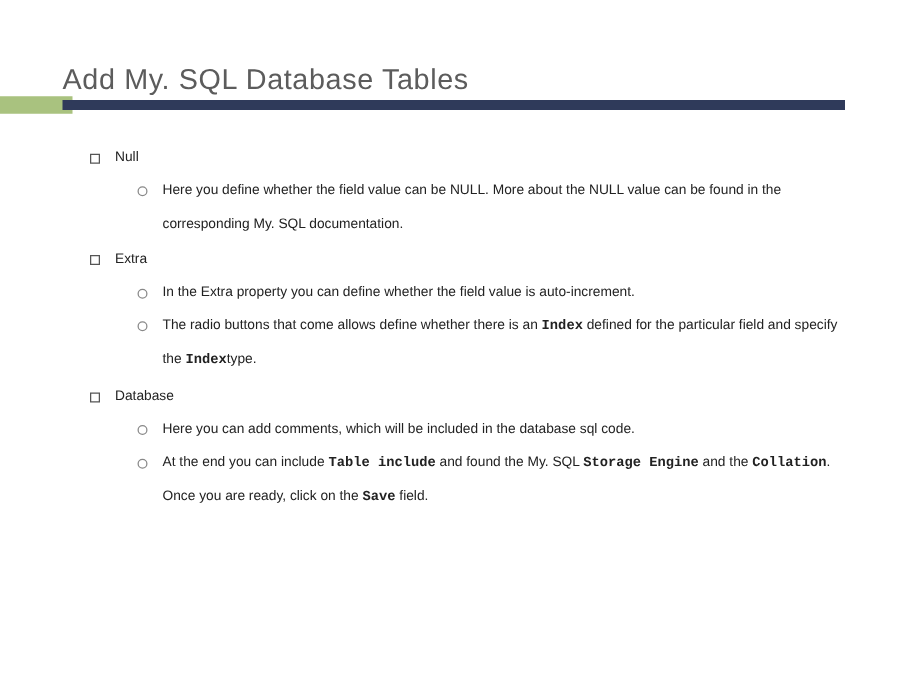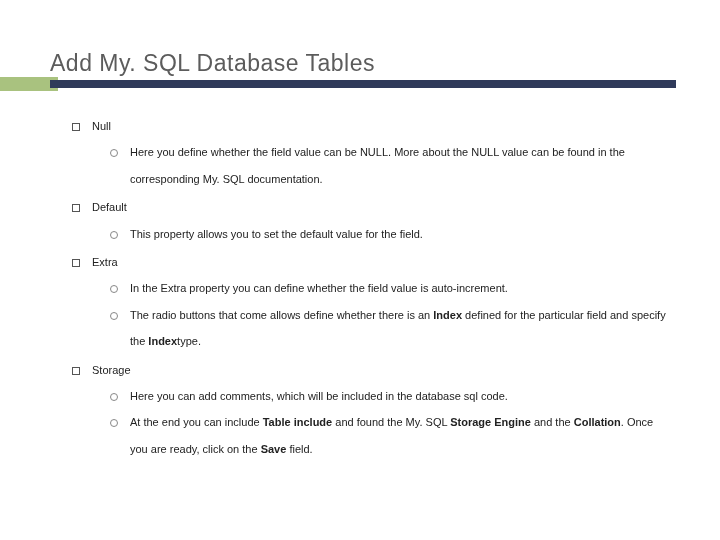--- a/index.html
+++ b/index.html
@@ -84,42 +84,39 @@
     content: "";
     position: absolute;
     left: 0;
     top: 10px;
     width: 6px;
     height: 6px;
     border: 1px solid #888;
     border-radius: 50%;
     background: transparent;
   }
-  .bold { font-weight: 700; }
+  .bold { font-weight: 700; font-family: Liberation Mono, monospace; }
 </style>
 </head>
 <body>
 
 <div class="slide">
   <h1 class="title">Add My. SQL Database Tables</h1>
   <div class="rule-wrap">
     <div class="rule-accent"></div>
     <div class="rule-main"></div>
   </div>
   <div class="content">
     <ul class="lvl1" id="sections">
         <li><span class="lvl1-label">Null</span><ul class="lvl2">
             <li><span>Here you define whether the field value can be NULL. More about the NULL value can be found in the corresponding My. SQL documentation.</span></li>
           </ul></li>
-        <li><span class="lvl1-label">Default</span><ul class="lvl2">
-            <li><span>This property allows you to set the default value for the field.</span></li>
-          </ul></li>
         <li><span class="lvl1-label">Extra</span><ul class="lvl2">
             <li><span>In the Extra property you can define whether the field value is auto-increment.</span></li>
             <li><span>The radio buttons that come allows define whether there is an </span><span class="bold">Index</span><span> defined for the particular field and specify the </span><span class="bold">Index</span><span>type.</span></li>
           </ul></li>
-        <li><span class="lvl1-label">Storage</span><ul class="lvl2">
+        <li><span class="lvl1-label">Database</span><ul class="lvl2">
             <li><span>Here you can add comments, which will be included in the database sql code.</span></li>
             <li><span>At the end you can include </span><span class="bold">Table include</span><span> and found the My. SQL </span><span class="bold">Storage Engine</span><span> and the </span><span class="bold">Collation</span><span>. Once you are ready, click on the </span><span class="bold">Save</span><span> field.</span></li>
           </ul></li>
       </ul>
   </div>
 </div>
 
 </body></html>

